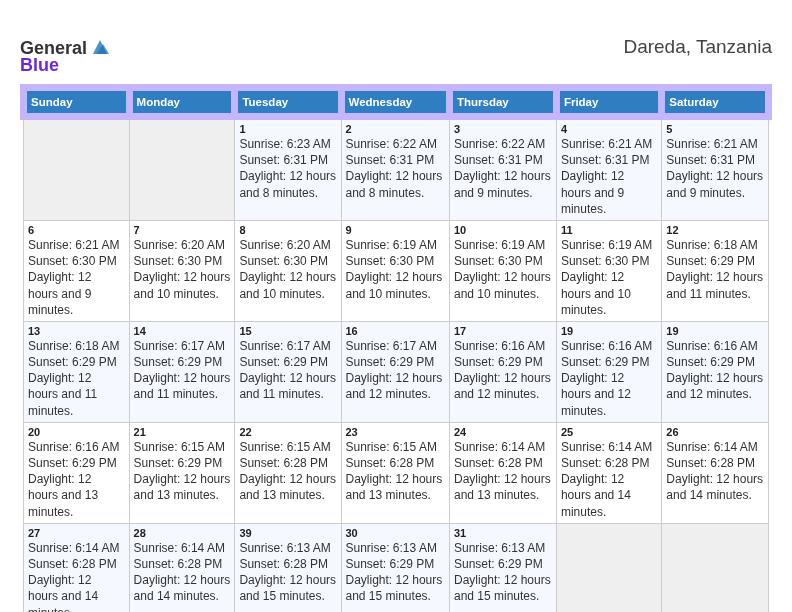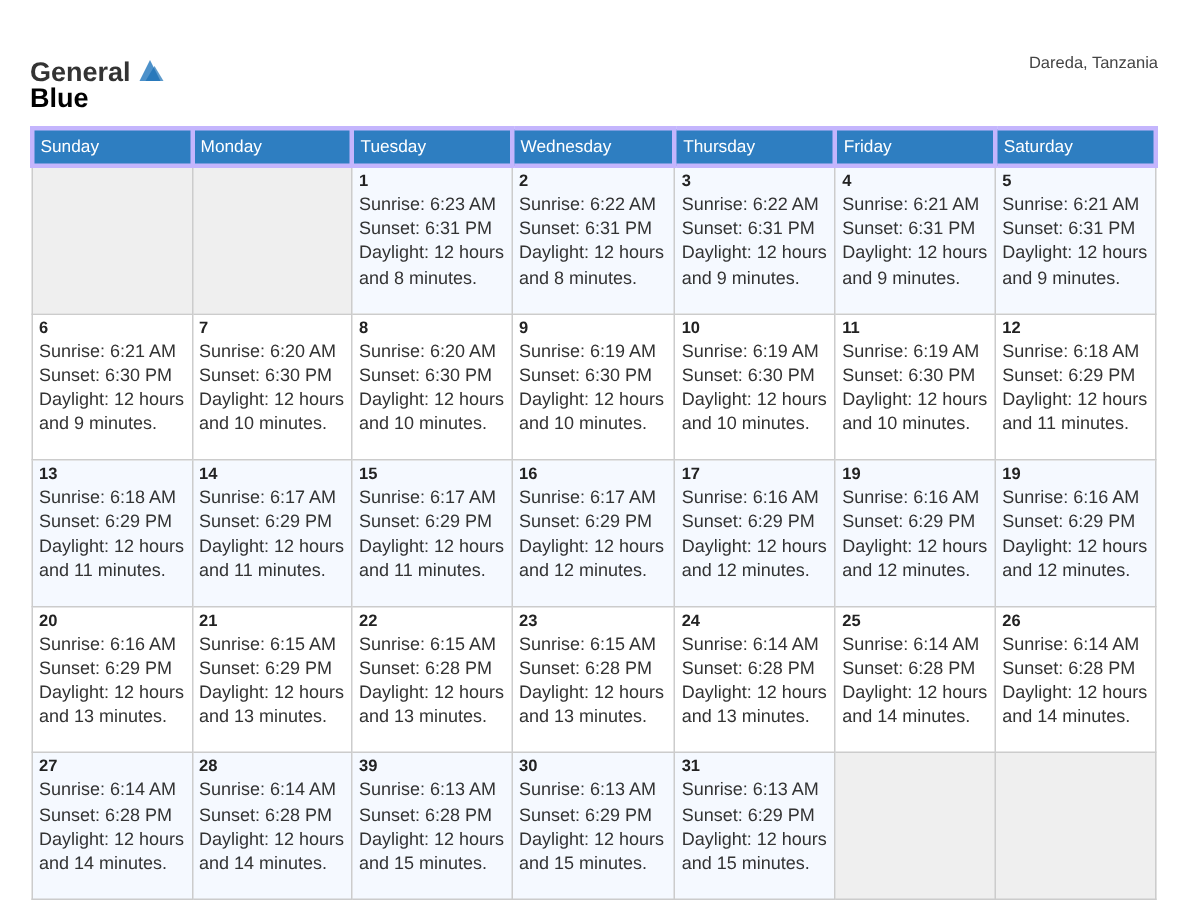--- a/index.html
+++ b/index.html
@@ -31,55 +31,55 @@
     }
     .logo-text {
       font-size: 18px;
       font-weight: bold;
       line-height: 1;
     }
     .logo-general {
       color: #333;
     }
     .logo-blue {
-      color: #000000;
+      color: #6d28d9;
     }
     .logo-icon {
       width: 22px;
       height: 22px;
       margin-left: 2px;
       margin-bottom: 2px;
     }
     .title-block {
       text-align: right;
     }
     .month-title {
       font-size: 36px;
       font-weight: normal;
       color: #222;
       line-height: 1.1;
     }
     .location {
-      font-size: 11px;
+      font-size: 19px;
       color: #444;
     }
     .calendar {
       width: 100%;
       border-collapse: collapse;
       flex: 1;
       font-size: 10.5px;
     }
     .calendar thead tr th {
       background-color: #2e7ec1;
       color: #fff;
-      font-weight: normal;
+      font-weight: bold;
       font-size: 11.5px;
       padding: 5px 4px;
       text-align: left;
-      border: 3px solid #c4b5fd;
+      border: 7px solid #c4b5fd;
     }
     .calendar tbody tr td {
       border: 1px solid #ccc;
       vertical-align: top;
       padding: 3px 4px;
       width: 113px;
       min-height: 70px;
       height: 82px;
       background: #fff;
     }

